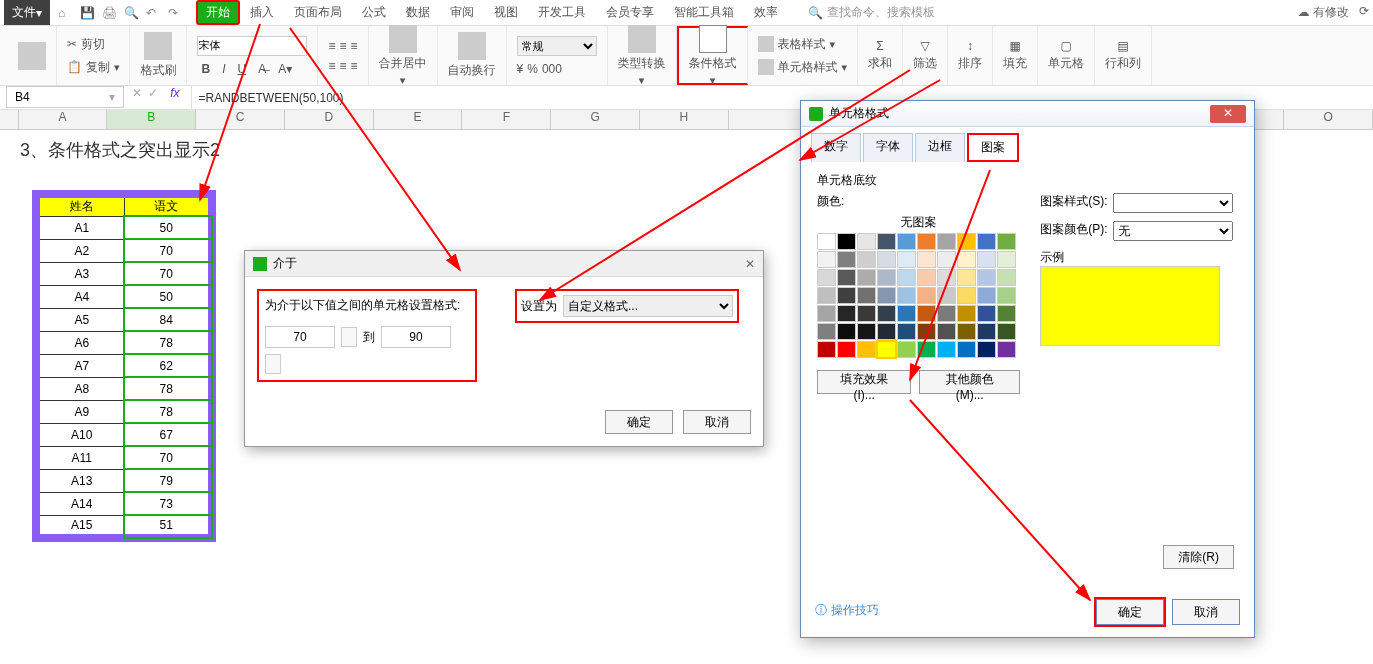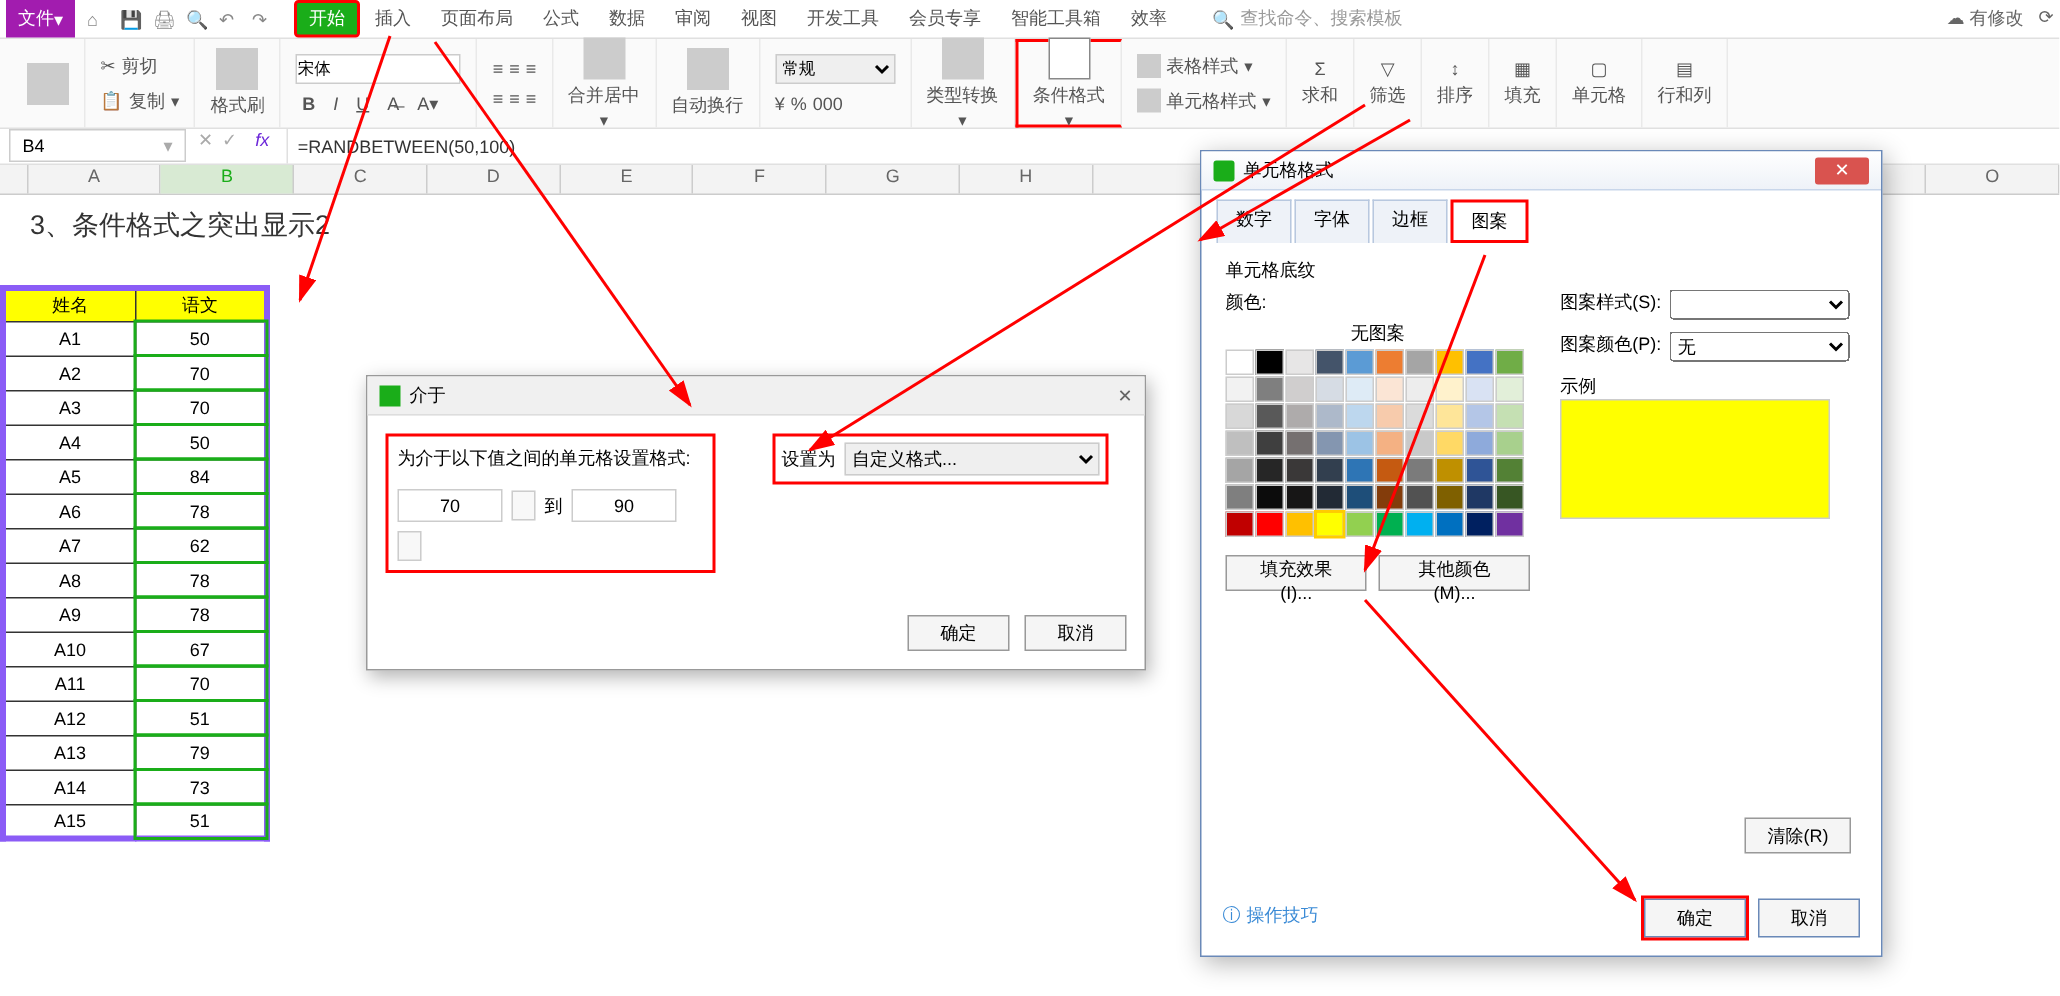--- a/index.html
+++ b/index.html
@@ -1,20 +1,20 @@
 <!DOCTYPE html>
 <html><head>
 <meta charset="utf-8">
 <style>
 * { box-sizing: border-box; margin: 0; padding: 0; font-family: "Microsoft YaHei", sans-serif; font-size: 12px; }
 body { background: #fff; width: 1373px; height: 664px; position: relative; overflow: hidden; }
 
 
 .menubar { height: 26px; display: flex; align-items: center; background: #fff; border-bottom: 1px solid #e0e0e0; padding: 0 4px; }
-.menubar .file { color: #fff; background: #a21caf; padding: 4px 8px; display: flex; align-items: center; }
+.menubar .file { color: #fff; background: #404040; padding: 4px 8px; display: flex; align-items: center; }
 .menubar .icons { display: flex; gap: 8px; margin: 0 8px; color: #888; }
 .menubar .icons span { width: 14px; height: 14px; display: inline-block; }
 .menubar .tabs { display: flex; gap: 0; margin-left: 6px; }
 .menubar .tabs div { padding: 4px 10px; color: #555; cursor: pointer; }
 .menubar .tabs div.start { color: #fff; background: #1aad19; border: 2px solid red; border-radius: 3px; padding: 2px 8px; }
 .menubar .search { margin-left: 20px; color: #999; display: flex; align-items: center; gap: 4px; }
 .menubar .right { margin-left: auto; display: flex; gap: 10px; color: #666; }
 
 
 .ribbon { height: 60px; background: #fafafa; border-bottom: 1px solid #e0e0e0; display: flex; align-items: center; padding: 0 8px; gap: 0; }
@@ -34,21 +34,21 @@
 
 
 .sheet { position: relative; }
 .colhdr { display: flex; height: 20px; background: #f3f3f3; border-bottom: 1px solid #ccc; }
 .colhdr .corner { width: 20px; border-right: 1px solid #ccc; }
 .colhdr .c { width: 95px; text-align: center; border-right: 1px solid #ccc; color: #666; }
 .colhdr .c.sel { background: #d8ead3; color: #1aad19; }
 .row-area { position: relative; }
 .title-cell { position: absolute; left: 20px; top: 8px; font-size: 18px; color: #333; }
 
-.table { position: absolute; left: 0; top: 60px; border: 4px solid #8b5cf6; border-collapse: collapse; }
+.table { position: absolute; left: 32px; top: 60px; border: 8px solid #8b5cf6; border-collapse: collapse; }
 .table th { background: #ffff00; border: 1px solid #333; width: 88px; height: 22px; font-weight: normal; }
 .table td { border: 1px solid #333; width: 88px; height: 23px; text-align: center; background: #fff; }
 .lang-col { outline: 2px solid #1aad19; outline-offset: -1px; }
 
 
 .dlg-between { position: absolute; left: 244px; top: 250px; width: 520px; background: #fff; border: 1px solid #999; box-shadow: 2px 4px 12px rgba(0,0,0,.3); }
 .dlg-between .tb { height: 26px; background: #f0f0f0; display: flex; align-items: center; padding: 0 8px; border-bottom: 1px solid #ddd; }
 .dlg-between .tb .ico { width: 14px; height: 14px; background: #1aad19; margin-right: 6px; }
 .dlg-between .tb .x { margin-left: auto; color: #666; }
 .dlg-between .body { padding: 12px; }
@@ -311,24 +311,20 @@
             <td>A9</td>
             <td class="lang-col">78</td>
           </tr>
           <tr>
             <td>A10</td>
             <td class="lang-col">67</td>
           </tr>
           <tr>
             <td>A11</td>
             <td class="lang-col">70</td>
-          </tr>
-          <tr>
-            <td>A12</td>
-            <td class="lang-col">51</td>
           </tr>
           <tr>
             <td>A13</td>
             <td class="lang-col">79</td>
           </tr>
           <tr>
             <td>A14</td>
             <td class="lang-col">73</td>
           </tr>
           <tr>

